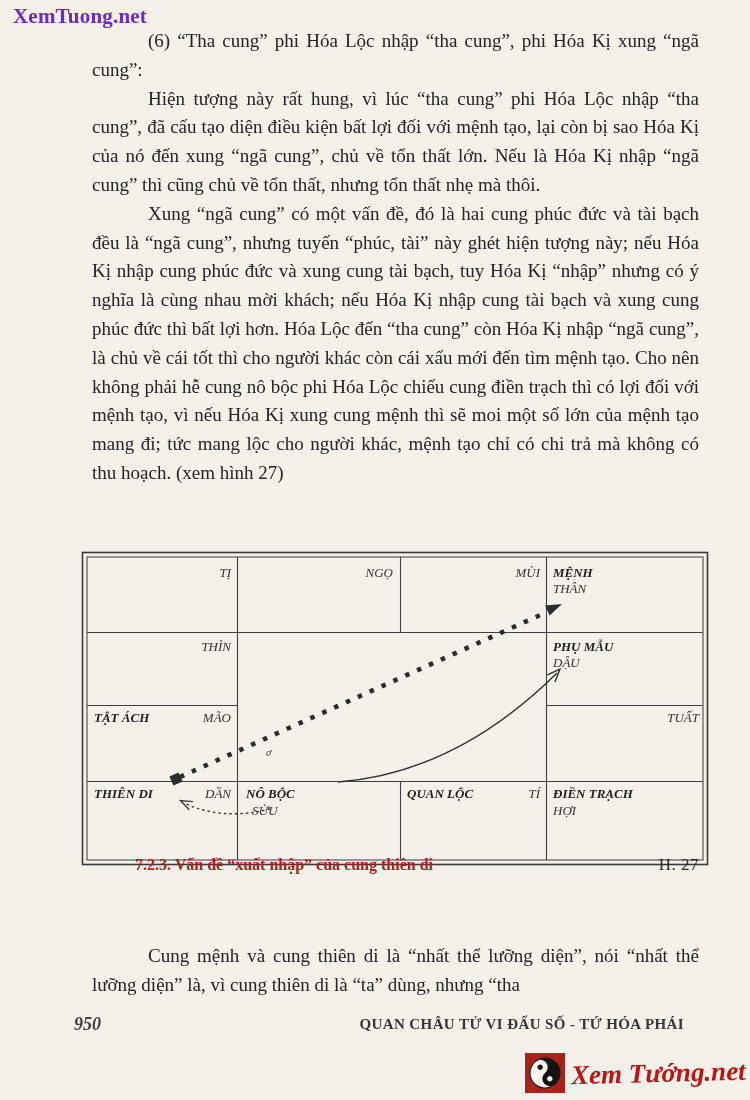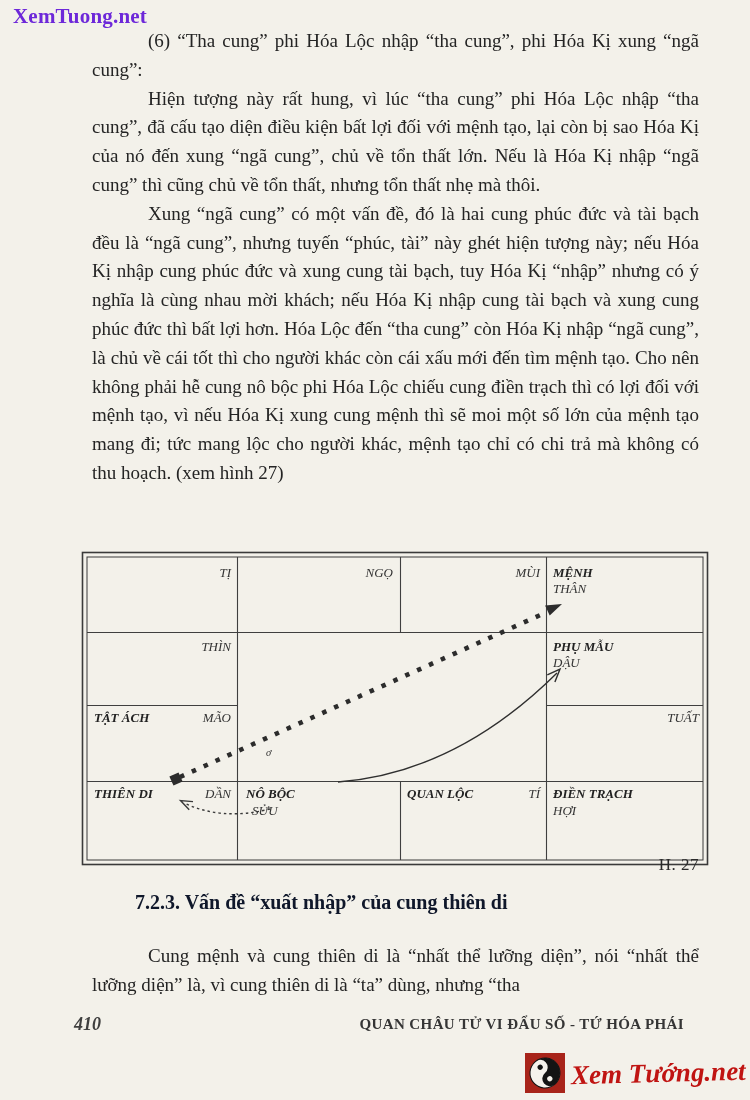--- a/index.html
+++ b/index.html
@@ -26,22 +26,22 @@
     text-align:justify;text-indent:56px;
     color:#242424;
   }
   
   figure{margin:16px;font-style:italic;}
   .caption{
     top:855px;text-align:right;
     font-size:17px;color:#2a2a2a;letter-spacing:0.5px;
   }
   .heading{
-    left:135px;top:891px;
-    font-size:20px;font-weight:bold;color:#0f172a;
+    left:135px;top:856px;
+    font-size:16px;font-weight:bold;color:#b91c1c;
   }
   .after{top:942px;}
   
   .pageno{
     left:74px;top:1014px;
     font-size:18px;font-weight:bold;font-style:italic;color:#3f3f3f;
   }
   .booktitle{
     right:66px;top:1016px;
     font-size:15px;font-weight:bold;color:#353535;letter-spacing:0.4px;
@@ -131,21 +131,21 @@
 </figure>
 
 <div class="abs text-col caption">H. 27</div>
 
 <div class="abs heading">7.2.3. Vấn đề “xuất nhập” của cung thiên di</div>
 
 <div class="abs text-col after">
   <p>Cung mệnh và cung thiên di là “nhất thể lưỡng diện”, nói “nhất thể lưỡng diện” là, vì cung thiên di là “ta” dùng, nhưng “tha</p>
 </div>
 
-<div class="abs pageno">410</div>
+<div class="abs pageno">950</div>
 <div class="abs booktitle">QUAN CHÂU TỬ VI ĐẨU SỐ - TỨ HÓA PHÁI</div>
 
 <div class="abs logo">
   <svg width="40" height="40" viewBox="0 0 40 40">
     <rect x="0" y="0" width="40" height="40" fill="#a8241a"></rect>
     <g transform="translate(20,20) rotate(-40)">
       <circle cx="0" cy="0" r="15" fill="#f5f2ec" stroke="#111" stroke-width="1"></circle>
       <path d="M0,-15 a15,15 0 0 1 0,30 a7.5,7.5 0 0 1 0,-15 a7.5,7.5 0 0 0 0,-15 z" fill="#141414"></path>
       <circle cx="0" cy="-7.5" r="2.6" fill="#141414"></circle>
       <circle cx="0" cy="7.5" r="2.6" fill="#f5f2ec"></circle>

